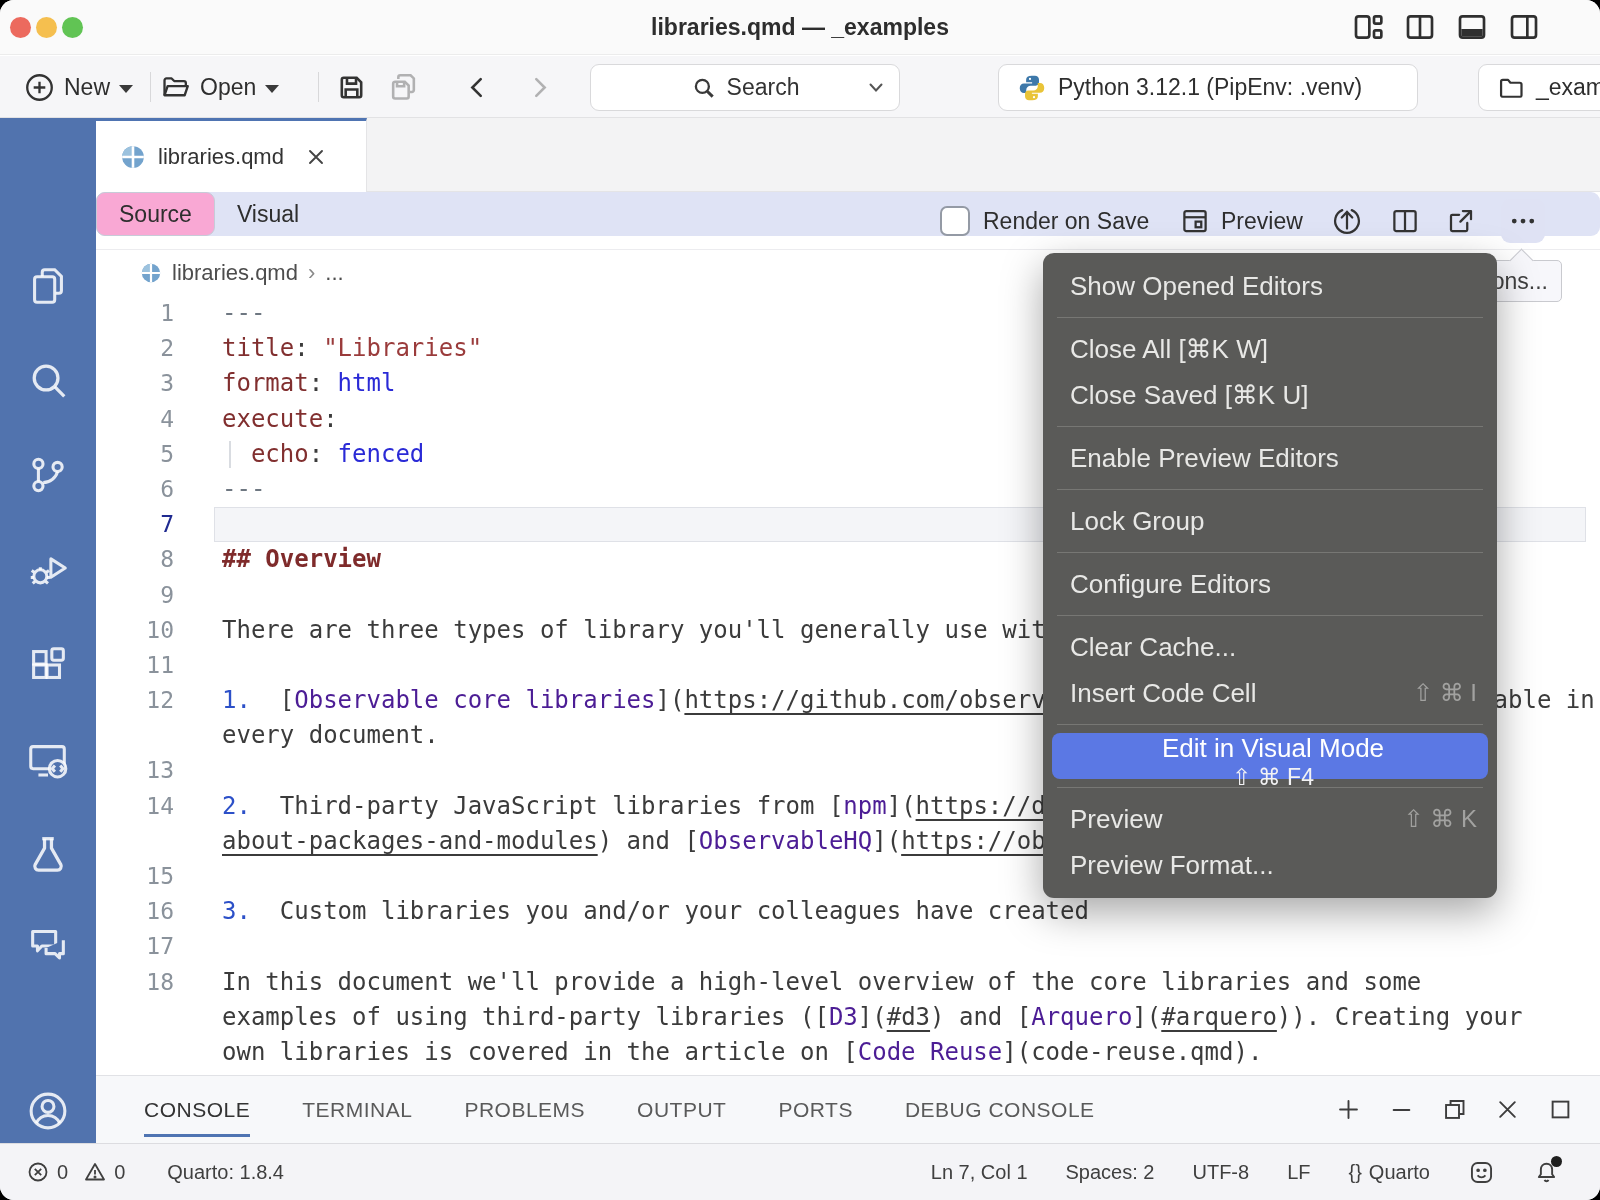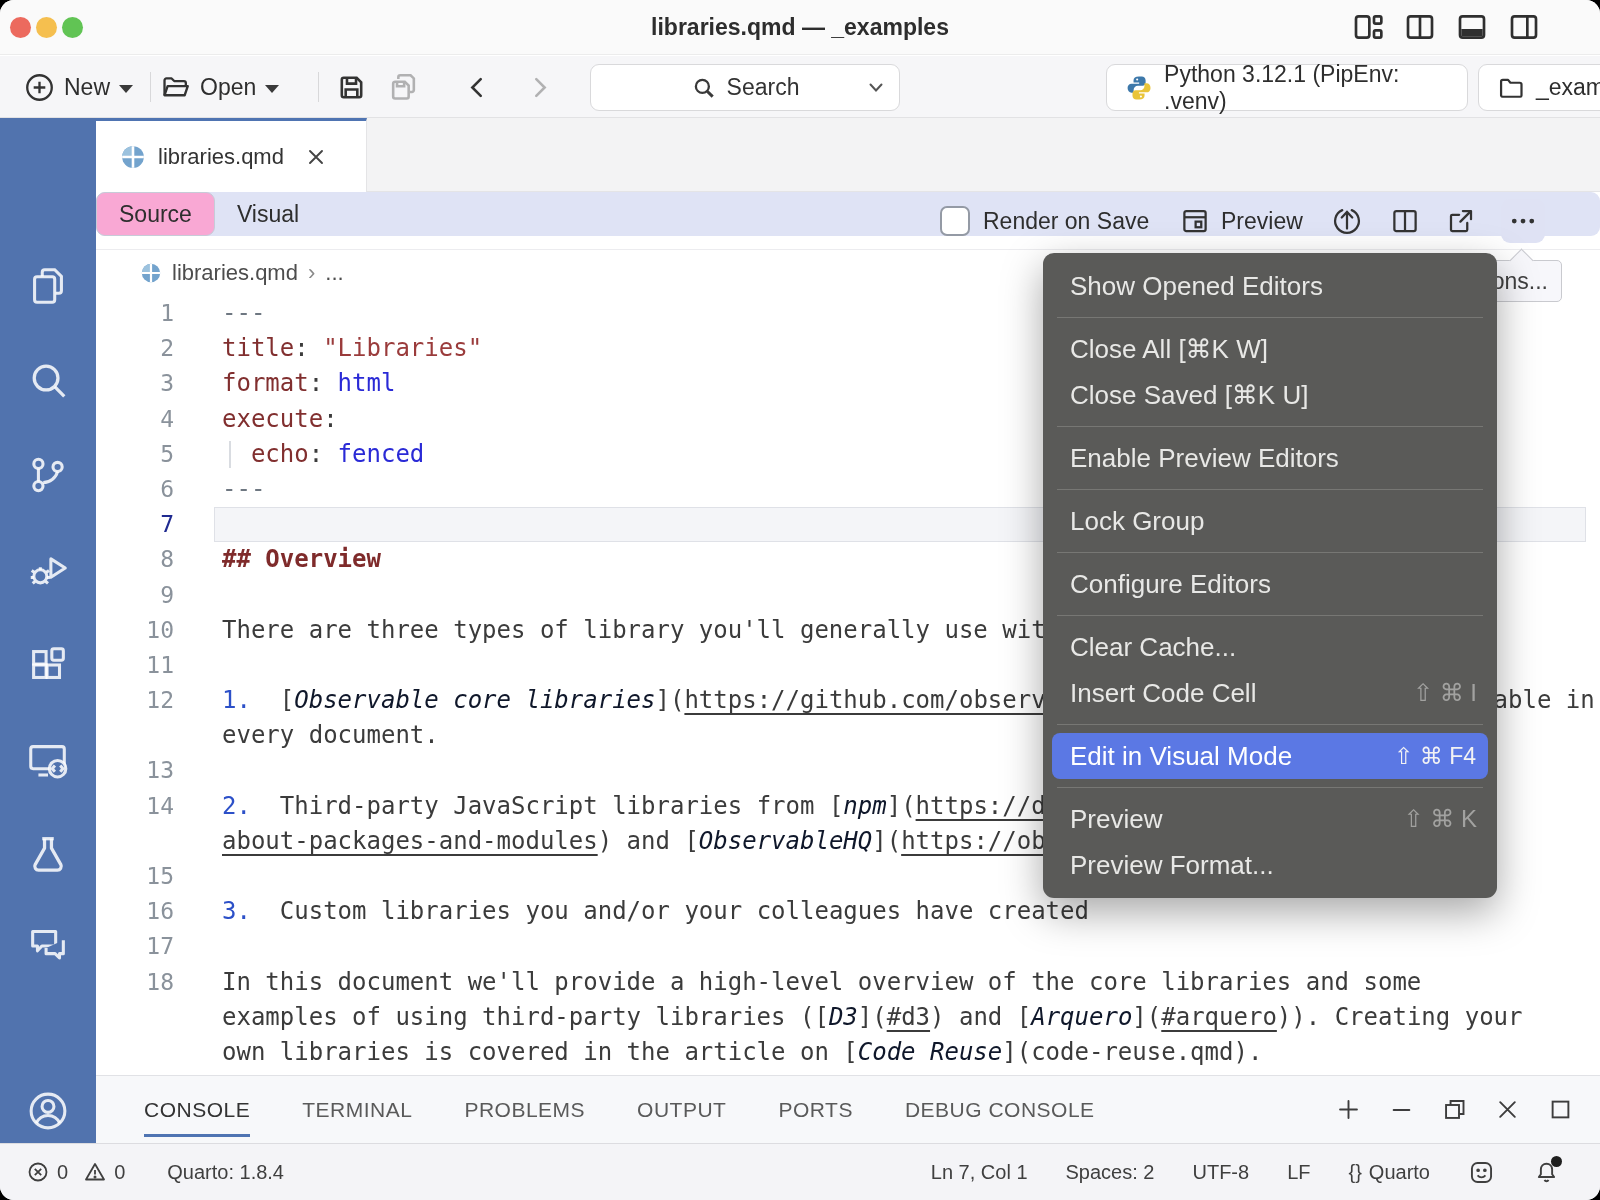--- a/index.html
+++ b/index.html
@@ -71,21 +71,21 @@
   .code-row { position:relative; height:35.2px; line-height:35.2px; white-space:pre; padding-left:126px; }
   .ln { position:absolute; left:0; top:0; width:78px; text-align:right; color:#8a929b;
         font-size:23px; }
   .ln.active { color:#1f2a90; }
   .cl-box { position:absolute; left:118px; right:14px; top:0; bottom:0; background:#f4f5f8;
             border:1px solid #dfe1e7; }
   .guide { position:absolute; left:133px; top:4px; bottom:4px; border-left:2px solid #d9dce1; }
   .tok-p { color:#3b3b3b; } .tok-d { color:#6e7781; }
   .tok-k { color:#812f2f; } .tok-s { color:#9a3b3b; }
   .tok-v { color:#2a2ad6; } .tok-num { color:#2c50c8; }
-  .tok-link { color:#0f172a;font-style:italic; }
+  .tok-link { color:#4c1d95; }
   .tok-url { color:#3b3b3b; text-decoration:underline; text-underline-offset:5px; }
   .tok-b { color:#7f2b2b; font-weight:700; }
 
   
   #paneltabs { position:absolute; left:0; top:957px; width:1504px; height:68px; background:#f7f8fa;
                border-top:1px solid #e1e2e6; display:flex; align-items:center; gap:52px;
                padding-left:48px; }
   .ptab { position:relative; font-size:21px; letter-spacing:.5px; color:#5a5a5a; height:68px;
           display:flex; align-items:center; }
   .ptab.active { color:#333; }
@@ -103,21 +103,21 @@
   .sb-ico { width:24px; height:24px; color:#3f3f3f; }
   .sb-group { display:flex; align-items:center; gap:7px; }
   #sb-quarto-ver { margin-left:28px; }
 
   
   #menu { position:absolute; left:1043px; top:253px; width:454px; background:#5a5a58;
           border-radius:11px; padding:10px 0; box-shadow:0 14px 40px rgba(0,0,0,.35); z-index:60; }
   .menu-item { height:46px; display:flex; align-items:center; justify-content:space-between;
                padding:0 20px 0 27px; font-size:26px; color:#e8e8e6; }
   .menu-item .sc { color:#a2a2a0; font-size:24px; }
-  .menu-item.hl { margin:0 9px; padding:0 12px 0 18px; background:#5b78e4; border-radius:8px; color:#fff; }
+  .menu-item.hl { margin:0 9px; padding:0 12px 0 18px; background:#5b78e4; border-radius:8px; color:#fff;flex-direction:column; }
   .menu-item.hl .sc { color:#f2f2f4; font-size:23px; }
   .menu-sep { height:1px; background:#777774; margin:8px 14px; }
 
   
   #tooltip { position:absolute; left:1340px; top:260px; width:222px; height:42px; background:#f7f7fb;
              border:1px solid #c9cacf; border-radius:5px; z-index:50; display:flex; align-items:center;
              justify-content:flex-end; padding-right:13px; font-size:23px; color:#3f3f3f; }
   #tooltip-tail { position:absolute; left:1513px; top:252px; width:17px; height:17px; background:#f7f7fb;
                   border-left:1px solid #c9cacf; border-top:1px solid #c9cacf; transform:rotate(45deg);
                   z-index:51; }
@@ -198,21 +198,21 @@
     <div id="search-box">
       <svg style="width:26px;height:26px;color:#3a3a3a" viewBox="0 0 24 24" fill="none" stroke="currentColor" stroke-width="2.1">
           <circle cx="10.5" cy="10.5" r="6"></circle>
           <line x1="15" y1="15" x2="20" y2="20" stroke-width="2.8"></line>
         </svg>
       <span>Search</span>
       <svg id="search-caret" viewBox="0 0 14 9" fill="none" stroke="#555" stroke-width="2" stroke-linecap="round">
           <path d="M1.5 1.5 7 7.5l5.5-6"></path>
         </svg>
     </div>
-    <div class="pill" style="left:1106px;width:362px">
+    <div class="pill" style="left:998px;width:420px">
       <svg style="width:30px;height:30px" viewBox="0 0 24 24">
         <path fill="#3d78aa" d="M11.9 2.2c-3.1 0-4.6 1.3-4.6 3.2v2h4.8v.9H5.6c-2 0-3.4 1.5-3.4 3.8s1.4 3.9 3.4 3.9h1.8v-2.5c0-1.9 1.6-3.4 3.5-3.4h4.1c1.5 0 2.6-1.2 2.6-2.7v-2c0-1.9-1.5-3.2-3.2-3.2zm-1.5 1.6a.9.9 0 1 1 0 1.8.9.9 0 0 1 0-1.8z"></path>
         <path fill="#e9c438" d="M12.1 21.8c3.1 0 4.6-1.3 4.6-3.2v-2h-4.8v-.9h6.5c2 0 3.4-1.5 3.4-3.8s-1.4-3.9-3.4-3.9h-1.8v2.5c0 1.9-1.6 3.4-3.5 3.4H9c-1.5 0-2.6 1.2-2.6 2.7v2c0 1.9 1.5 3.2 3.2 3.2zm1.5-1.6a.9.9 0 1 1 0-1.8.9.9 0 0 1 0 1.8z"></path>
       </svg>
       <span>Python 3.12.1 (PipEnv: .venv)</span>
     </div>
     <div class="pill" style="left:1478px;width:190px">
       <svg style="width:28px;height:28px;color:#333;flex:0 0 auto" viewBox="0 0 24 24" fill="none" stroke="currentColor" stroke-width="1.9" stroke-linejoin="round">
           <path d="M3.5 18.5v-12A1.5 1.5 0 0 1 5 5h4.5l2 2.5h8A1.5 1.5 0 0 1 21 9v9.5a1 1 0 0 1-1 1h-15a1.5 1.5 0 0 1-1.5-1z"></path>
         </svg>

